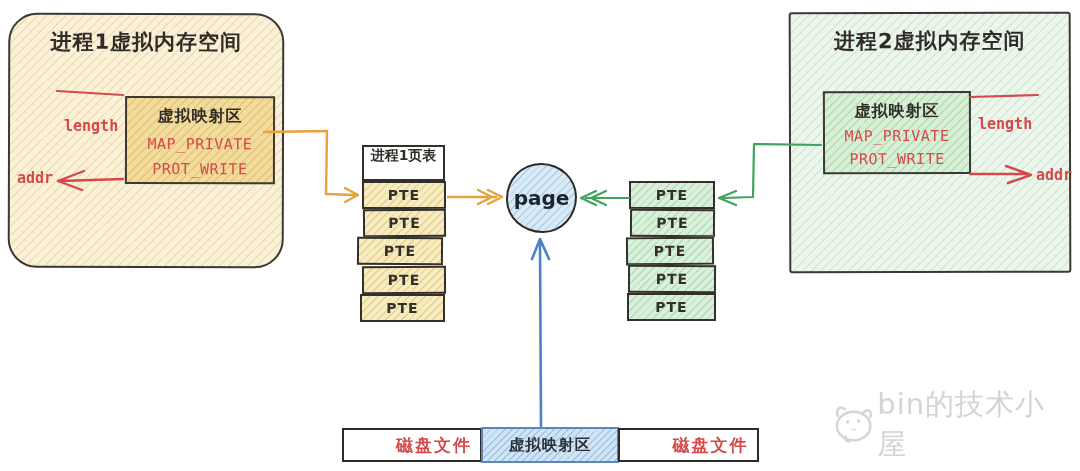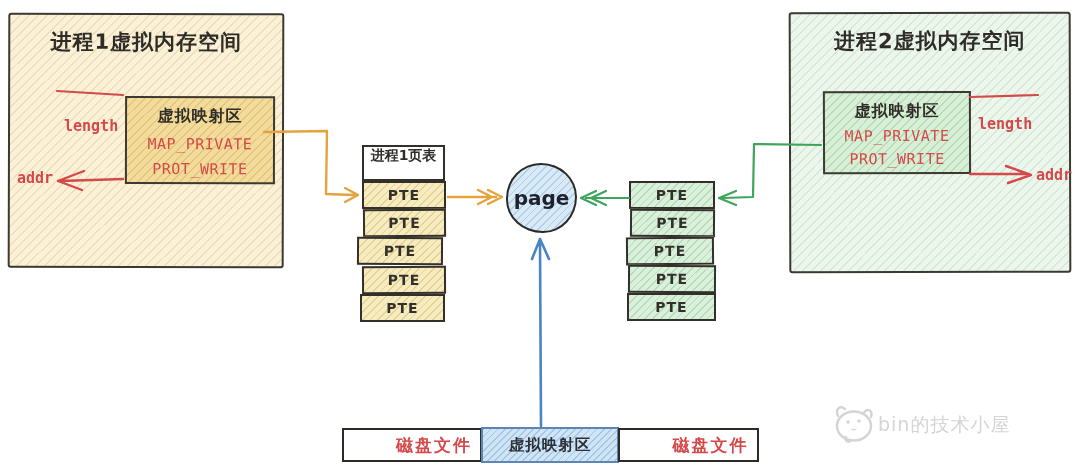--- a/index.html
+++ b/index.html
@@ -10,20 +10,21 @@
   .abs{position:absolute;}
   
   .proc-box{
     border:2.5px solid #3c3832;border-radius:3px;box-sizing:border-box;
   }
   .p1-box{
     left:8px;top:13px;width:276px;height:255px;
     background-color:var(--p1_fill);
     background-image:repeating-linear-gradient(135deg,rgba(214,178,102,.30) 0 1.4px,transparent 1.4px 6.5px);
     transform:rotate(.15deg);
+    border-radius:29px;
   }
   .p2-box{
     left:789px;top:12px;width:282px;height:261px;
     background-color:var(--p2_fill);
     background-image:repeating-linear-gradient(135deg,rgba(134,196,150,.25) 0 1.4px,transparent 1.4px 6.5px);
     transform:rotate(-.15deg);
   }
   .proc-title{
     position:absolute;left:0;right:0;top:13px;text-align:center;
     font-size:21px;font-weight:bold;color:var(--ink);letter-spacing:1px;
@@ -93,21 +94,21 @@
     background-color:var(--mapped_fill);
     background-image:repeating-linear-gradient(135deg,rgba(90,140,200,.35) 0 1.3px,transparent 1.3px 5px);
     font-size:15.5px;color:#2c3038;letter-spacing:1px;font-weight:bold;
   }
   
   .watermark{
     left:832px;top:399px;width:240px;height:52px;display:flex;align-items:center;
     color:var(--watermark);
   }
   .wm-text{
-    font-size:19px;letter-spacing:1px;color:var(--watermark);
+    font-size:29px;letter-spacing:1px;color:var(--watermark);
     text-shadow:1px 1.5px 0 #ffffff;
     margin-left:0;
   }
   .conn{position:absolute;left:0;top:0;pointer-events:none;}
 </style>
 </head>
 <body>
 
 <div id="canvas">
 

